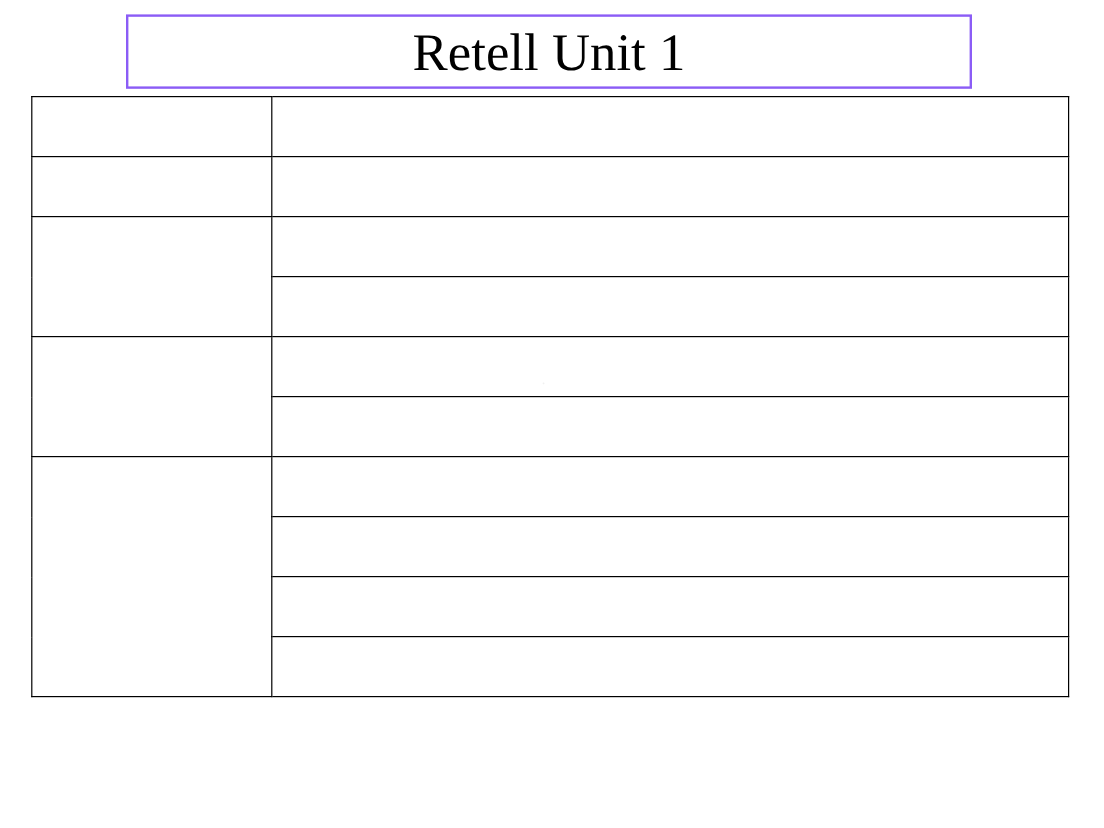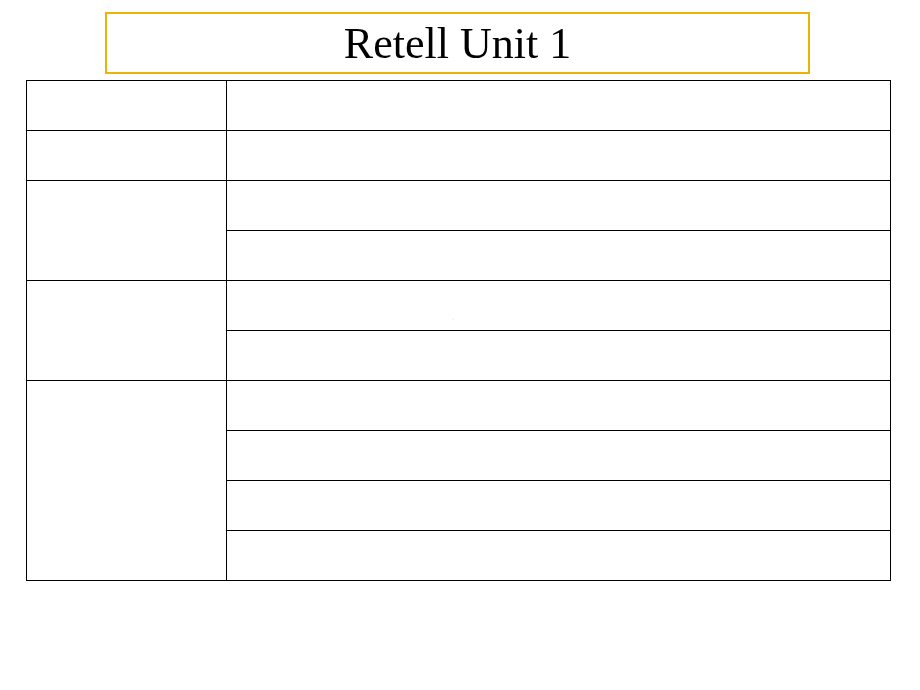--- a/index.html
+++ b/index.html
@@ -13,21 +13,21 @@
       background: #ffffff;
       font-family: "Times New Roman", Times, serif;
       position: relative;
     }
     .title-box {
       position: absolute;
       left: 105px;
       top: 12px;
       width: 705px;
       height: 62px;
-      border: 2px solid #eab308;
+      border: 2px solid #8b5cf6;
       display: flex;
       align-items: center;
       justify-content: center;
     }
     .title-text {
       font-size: 44px;
       color: #000;
       font-weight: normal;
     }
     .table-container {

